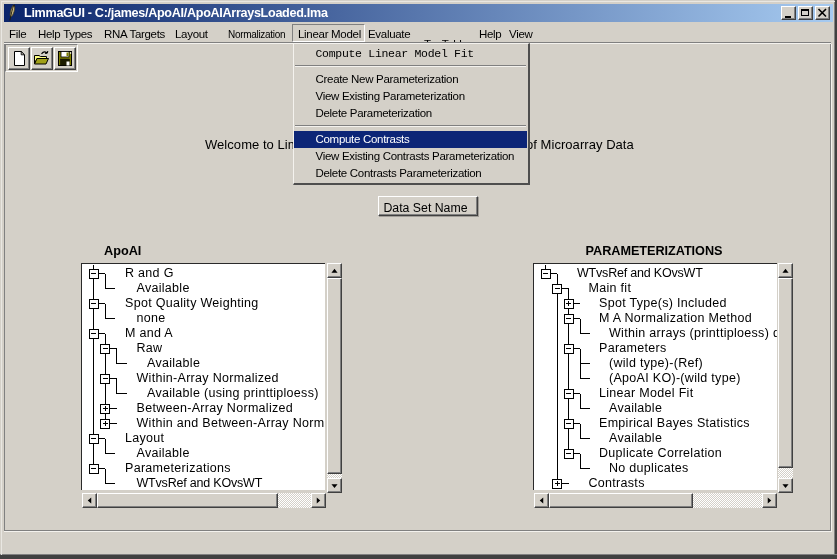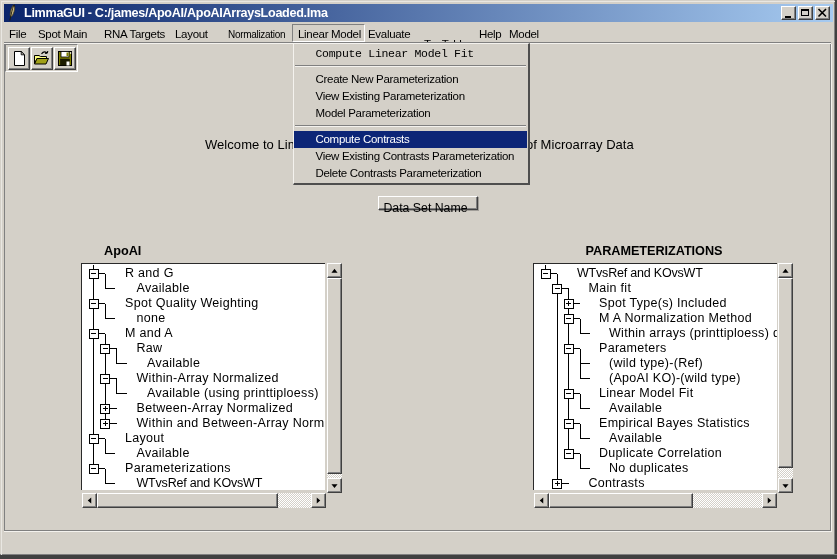--- a/index.html
+++ b/index.html
@@ -26,29 +26,29 @@
 <div class="abs" style="left:798px;top:6px;width:15px;height:14px;background:#d4d0c8;border-top:1px solid #fff;border-left:1px solid #fff;border-right:1px solid #404040;border-bottom:1px solid #404040;box-shadow:inset -1px -1px 0 #808080;box-sizing:border-box;">
     <div style="position:absolute;left:2px;top:2px;width:8px;height:7px;border:1px solid #000;border-top-width:2px;box-sizing:border-box"></div>
   </div>
 <div class="abs" style="left:815px;top:6px;width:15px;height:14px;background:#d4d0c8;border-top:1px solid #fff;border-left:1px solid #fff;border-right:1px solid #404040;border-bottom:1px solid #404040;box-shadow:inset -1px -1px 0 #808080;box-sizing:border-box;">
     <svg width="13" height="12" viewBox="0 0 13 12" style="display:block">
       <path d="M2.5 2 L10 9.5 M10 2 L2.5 9.5" stroke="#000" stroke-width="1.6"></path>
     </svg>
   </div>
 <div class="abs" style="left:291.5px;top:23.5px;width:73px;height:18px;background:#d4d0c8;border-top:1px solid #808080;border-left:1px solid #808080;border-right:1px solid #fff;border-bottom:1px solid #fff;box-sizing:border-box;"></div>
 <div class="abs" style="left:9px;top:27.5px;height:13px;font-size:11.5px;letter-spacing:-0.3px;line-height:13px;color:#000;">File</div>
-<div class="abs" style="left:38px;top:27.5px;height:13px;font-size:11.5px;letter-spacing:-0.3px;line-height:13px;color:#000;">Spot Main</div>
+<div class="abs" style="left:38px;top:27.5px;height:13px;font-size:11.5px;letter-spacing:-0.3px;line-height:13px;color:#000;">Help Types</div>
 <div class="abs" style="left:104px;top:27.5px;height:13px;font-size:11.5px;letter-spacing:-0.3px;line-height:13px;color:#000;">RNA Targets</div>
 <div class="abs" style="left:175px;top:27.5px;height:13px;font-size:11.5px;letter-spacing:-0.3px;line-height:13px;color:#000;">Layout</div>
 <div class="abs" style="left:228px;top:27.5px;height:13px;font-size:10px;letter-spacing:-0.3px;line-height:13px;color:#000;">Normalization</div>
 <div class="abs" style="left:298px;top:27.5px;height:13px;font-size:11.5px;letter-spacing:-0.3px;line-height:13px;color:#000;">Linear Model</div>
 <div class="abs" style="left:368px;top:27.5px;height:13px;font-size:11.5px;letter-spacing:-0.3px;line-height:13px;color:#000;">Evaluate</div>
 <div class="abs" style="left:424px;top:27.5px;height:13px;font-size:11.5px;letter-spacing:-0.3px;line-height:13px;color:#000;margin-top:10px;">TopTable</div>
 <div class="abs" style="left:479px;top:27.5px;height:13px;font-size:11.5px;letter-spacing:-0.3px;line-height:13px;color:#000;">Help</div>
-<div class="abs" style="left:509px;top:27.5px;height:13px;font-size:11.5px;letter-spacing:-0.3px;line-height:13px;color:#000;">Model</div>
+<div class="abs" style="left:509px;top:27.5px;height:13px;font-size:11.5px;letter-spacing:-0.3px;line-height:13px;color:#000;">View</div>
 <div class="abs" style="left:4px;top:42px;width:827px;height:1px;background:#808080"></div>
 <div class="abs" style="left:4px;top:43px;width:827px;height:1px;background:#f4f2ee"></div>
 <div class="abs" style="left:4px;top:44px;width:1px;height:487px;background:#808080"></div>
 <div class="abs" style="left:830px;top:44px;width:1px;height:488px;background:#808080"></div>
 <div class="abs" style="left:831px;top:44px;width:1px;height:488px;background:#f4f2ee"></div>
 <div class="abs" style="left:4px;top:530px;width:827px;height:1px;background:#808080"></div>
 <div class="abs" style="left:4px;top:531px;width:828px;height:1px;background:#f4f2ee"></div>
 <div class="abs" style="left:5px;top:44px;width:73px;height:28px;border-top:1px solid #808080;border-left:1px solid #808080;border-right:1px solid #fff;border-bottom:1px solid #fff;box-sizing:border-box;"></div>
 <div class="abs" style="left:8px;top:47px;width:22px;height:23px;background:#d4d0c8;border-top:1px solid #fff;border-left:1px solid #fff;border-right:1px solid #404040;border-bottom:1px solid #404040;box-shadow:inset -1px -1px 0 #808080;box-sizing:border-box;">
     <svg width="20" height="21" viewBox="0 0 20 21" style="display:block">
@@ -67,21 +67,21 @@
     <svg width="20" height="21" viewBox="0 0 20 21" style="display:block">
 <rect x="3.5" y="3.5" width="13" height="14" fill="#808000" stroke="#000" stroke-width="1"></rect>
 <rect x="6" y="3.5" width="8" height="5.5" fill="#fff" stroke="#000" stroke-width="0.8"></rect>
 <rect x="11.5" y="4.5" width="2" height="3.5" fill="#808000"></rect>
 <rect x="5.5" y="11" width="9" height="6.5" fill="#1a1a00" stroke="#000" stroke-width="0.5"></rect>
 <rect x="11.5" y="13.5" width="3" height="4" fill="#fff"></rect>
 <rect x="15" y="4.3" width="1.2" height="1.4" fill="#fff"></rect>
 </svg>
   </div>
 <div class="abs" style="left:205px;top:137px;height:15px;font-size:13px;line-height:15px;color:#000;white-space:nowrap;letter-spacing:0.05px;" id="welcome">Welcome to LimmaGUI: Linear Models for the Analysis of Microarray Data</div>
-<div class="abs" style="left:378px;top:195.5px;width:100px;height:14px;background:#d4d0c8;box-sizing:border-box;border-top:1px solid #fff;border-left:1px solid #fff;border-right:1px solid #404040;border-bottom:1px solid #404040;box-shadow:inset -1px -1px 0 #808080,1px 1px 0 rgba(64,64,64,0.35);text-align:center;font-size:12.3px;line-height:22px;text-indent:-5px;">Data Set Name</div>
+<div class="abs" style="left:378px;top:195.5px;width:100px;height:20px;background:#d4d0c8;box-sizing:border-box;border-top:1px solid #fff;border-left:1px solid #fff;border-right:1px solid #404040;border-bottom:1px solid #404040;box-shadow:inset -1px -1px 0 #808080,1px 1px 0 rgba(64,64,64,0.35);text-align:center;font-size:12.3px;line-height:22px;text-indent:-5px;">Data Set Name</div>
 <div class="abs" style="left:104px;top:244px;width:200px;text-align:left;font-size:12.7px;font-weight:bold;">ApoAI</div>
 <div class="abs" style="left:554px;top:244px;width:200px;text-align:center;font-size:12.7px;font-weight:bold;letter-spacing:-0.05px;">PARAMETERIZATIONS</div>
 <div class="abs" style="left:81px;top:263px;width:244px;height:227px;background:#fff;border-top:1px solid #2a2a2a;border-left:1px solid #2a2a2a;box-sizing:border-box;overflow:hidden;">
     <div style="position:absolute;left:1px;top:1px;width:286px;height:226px;overflow:hidden;">
       <svg width="242" height="226" viewBox="0 0 242 226" style="position:absolute;left:0;top:0">
 <g shape-rendering="crispEdges" stroke="#000" stroke-width="1">
 <line x1="10.5" y1="0" x2="10.5" y2="203.5"></line>
 <line x1="22.0" y1="8.5" x2="22.0" y2="23.5"></line>
 <line x1="22.0" y1="38.5" x2="22.0" y2="53.5"></line>
 <line x1="22.0" y1="68.5" x2="22.0" y2="158.5"></line>
@@ -260,17 +260,17 @@
     <svg width="13" height="13" viewBox="0 0 15 15" style="display:block">
       <polygon points="5.5,4 5.5,11 9.5,7.5" fill="#000"></polygon>
     </svg>
   </div>
 <div class="abs" style="left:292.5px;top:42.5px;width:237.5px;height:142px;background:#d4d0c8;box-sizing:border-box;border-top:1px solid #f4f2ee;border-left:1px solid #f4f2ee;border-right:2.5px solid #4e4e4e;border-bottom:2.5px solid #4e4e4e;z-index:50;"></div>
 <div class="abs" style="left:293.5px;top:44.5px;width:233.5px;height:17px;z-index:51;color:#000;font-size:11.5px;letter-spacing:-0.3px;line-height:17px;padding-left:22px;box-sizing:border-box;font-family:Liberation Mono, monospace;">Compute Linear Model Fit</div>
 <div class="abs" style="left:294.5px;top:65.0px;width:231px;height:1px;background:#808080;z-index:51"></div>
 <div class="abs" style="left:294.5px;top:66.0px;width:231px;height:1px;background:#f4f2ee;z-index:51"></div>
 <div class="abs" style="left:293.5px;top:70.5px;width:233.5px;height:17px;z-index:51;color:#000;font-size:11.5px;letter-spacing:-0.3px;line-height:17px;padding-left:22px;box-sizing:border-box;">Create New Parameterization</div>
 <div class="abs" style="left:293.5px;top:87.5px;width:233.5px;height:17px;z-index:51;color:#000;font-size:11.5px;letter-spacing:-0.3px;line-height:17px;padding-left:22px;box-sizing:border-box;">View Existing Parameterization</div>
-<div class="abs" style="left:293.5px;top:104.5px;width:233.5px;height:17px;z-index:51;color:#000;font-size:11.5px;letter-spacing:-0.3px;line-height:17px;padding-left:22px;box-sizing:border-box;">Model Parameterization</div>
+<div class="abs" style="left:293.5px;top:104.5px;width:233.5px;height:17px;z-index:51;color:#000;font-size:11.5px;letter-spacing:-0.3px;line-height:17px;padding-left:22px;box-sizing:border-box;">Delete Parameterization</div>
 <div class="abs" style="left:294.5px;top:125.0px;width:231px;height:1px;background:#808080;z-index:51"></div>
 <div class="abs" style="left:294.5px;top:126.0px;width:231px;height:1px;background:#f4f2ee;z-index:51"></div>
 <div class="abs" style="left:293.5px;top:130.5px;width:233.5px;height:17px;background:#0c2577;z-index:51;color:#fff;font-size:11.5px;letter-spacing:-0.3px;line-height:17px;padding-left:22px;box-sizing:border-box;">Compute Contrasts</div>
 <div class="abs" style="left:293.5px;top:147.5px;width:233.5px;height:17px;z-index:51;color:#000;font-size:11.5px;letter-spacing:-0.3px;line-height:17px;padding-left:22px;box-sizing:border-box;">View Existing Contrasts Parameterization</div>
 <div class="abs" style="left:293.5px;top:164.5px;width:233.5px;height:17px;z-index:51;color:#000;font-size:11.5px;letter-spacing:-0.3px;line-height:17px;padding-left:22px;box-sizing:border-box;">Delete Contrasts Parameterization</div>
 </body></html>

